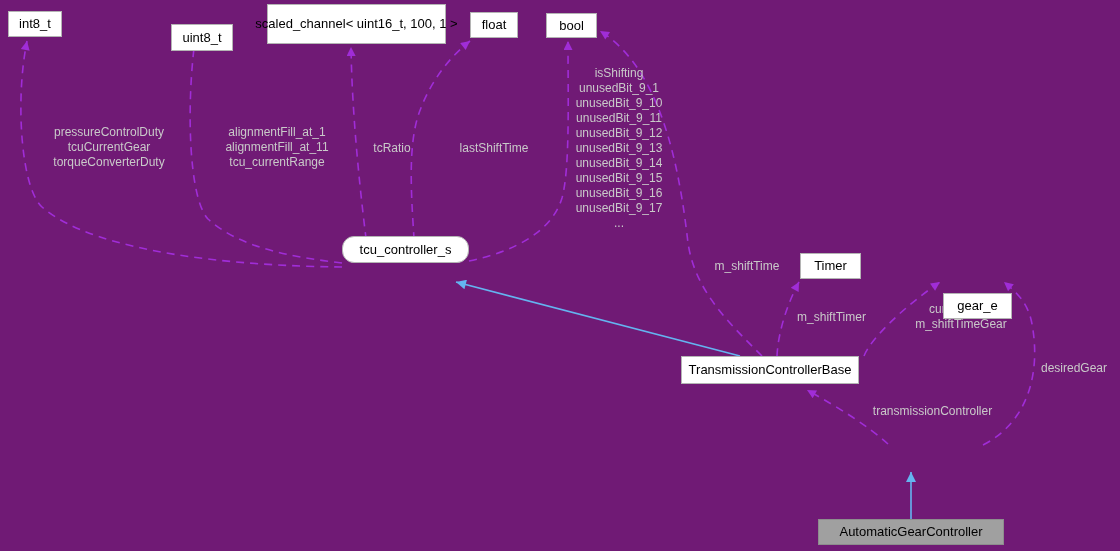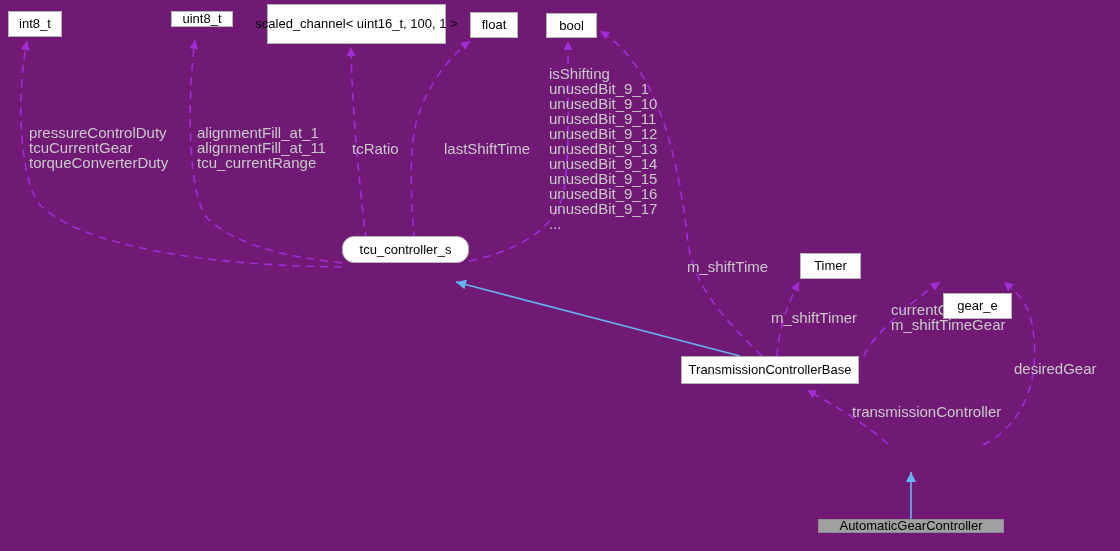--- a/index.html
+++ b/index.html
@@ -8,22 +8,22 @@
     font-family:"Liberation Sans", sans-serif;overflow:hidden;
   }
   .edges{position:absolute;left:0;top:0;width:1120px;height:551px;}
   .node{
     position:absolute;box-sizing:border-box;background:#ffffff;color:#000000;
     border:1.5px solid #b4b4b4;display:flex;align-items:center;justify-content:center;
     font-size:13px;white-space:nowrap;text-align:center;line-height:16px;z-index:2;
   }
   .node.highlight{background:#a0a0a0;border-color:#8d8d8d;}
   .elabel{
-    position:absolute;color:#c9c9c9;font-size:15px;line-height:15px;
-    white-space:nowrap;z-index:1;
+    position:absolute;color:#c9c9c9;font-size:12px;line-height:15px;
+    text-align:center;white-space:nowrap;z-index:1;
   }
 </style>
 </head>
 <body>
 
 <div class="diagram">
 
   <svg class="edges" width="1120" height="551" viewBox="0 0 1120 551">
     <defs>
       <marker id="arrow-purple" viewBox="0 0 10 10" refX="10" refY="5" markerWidth="13" markerHeight="9" markerUnits="userSpaceOnUse" orient="auto">
@@ -48,41 +48,41 @@
     </g>
 
     <g stroke="#64b4f0" stroke-width="1.6" fill="none">
       <path d="M 740 356 L 456 282" marker-end="url(#arrow-blue)"></path>
       <path d="M 911 519 L 911 472" marker-end="url(#arrow-blue)"></path>
     </g>
   </svg>
 
   <div class="node" style="left:8px;top:11px;width:54px;height:26px;">int8_t</div>
 
-  <div class="node" style="left:171px;top:11px;width:62px;height:16px;">uint8_t</div>
+  <div class="node" style="left:171px;top:24px;width:62px;height:27px;">uint8_t</div>
 
   <div class="node" style="left:267px;top:4px;width:179px;height:40px;flex-direction:row;">
       <div>scaled_channel&lt; uint16</div>
       <div>_t, 100, 1 &gt;</div>
     </div>
 
   <div class="node" style="left:470px;top:12px;width:48px;height:26px;">float</div>
 
   <div class="node" style="left:546px;top:13px;width:51px;height:25px;">bool</div>
 
   <div class="node" style="left:342px;top:236px;width:127px;height:27px;border-radius:12px;">tcu_controller_s</div>
 
   <div class="node" style="left:800px;top:253px;width:61px;height:26px;">Timer</div>
 
   <div class="node" style="left:943px;top:253px;width:69px;height:26px;margin-top:40px;">gear_e</div>
 
   <div class="node" style="left:681px;top:356px;width:178px;height:28px;">TransmissionControllerBase</div>
 
 
-  <div class="node highlight" style="left:818px;top:519px;width:186px;height:14px;">AutomaticGearController</div>
+  <div class="node highlight" style="left:818px;top:519px;width:186px;height:26px;">AutomaticGearController</div>
 
   <div class="elabel" style="left:29px;top:125px;width:160px;">
       <div>pressureControlDuty</div>
       <div>tcuCurrentGear</div>
       <div>torqueConverterDuty</div>
     </div>
 
   <div class="elabel" style="left:197px;top:125px;width:160px;">
       <div>alignmentFill_at_1</div>
       <div>alignmentFill_at_11</div>

